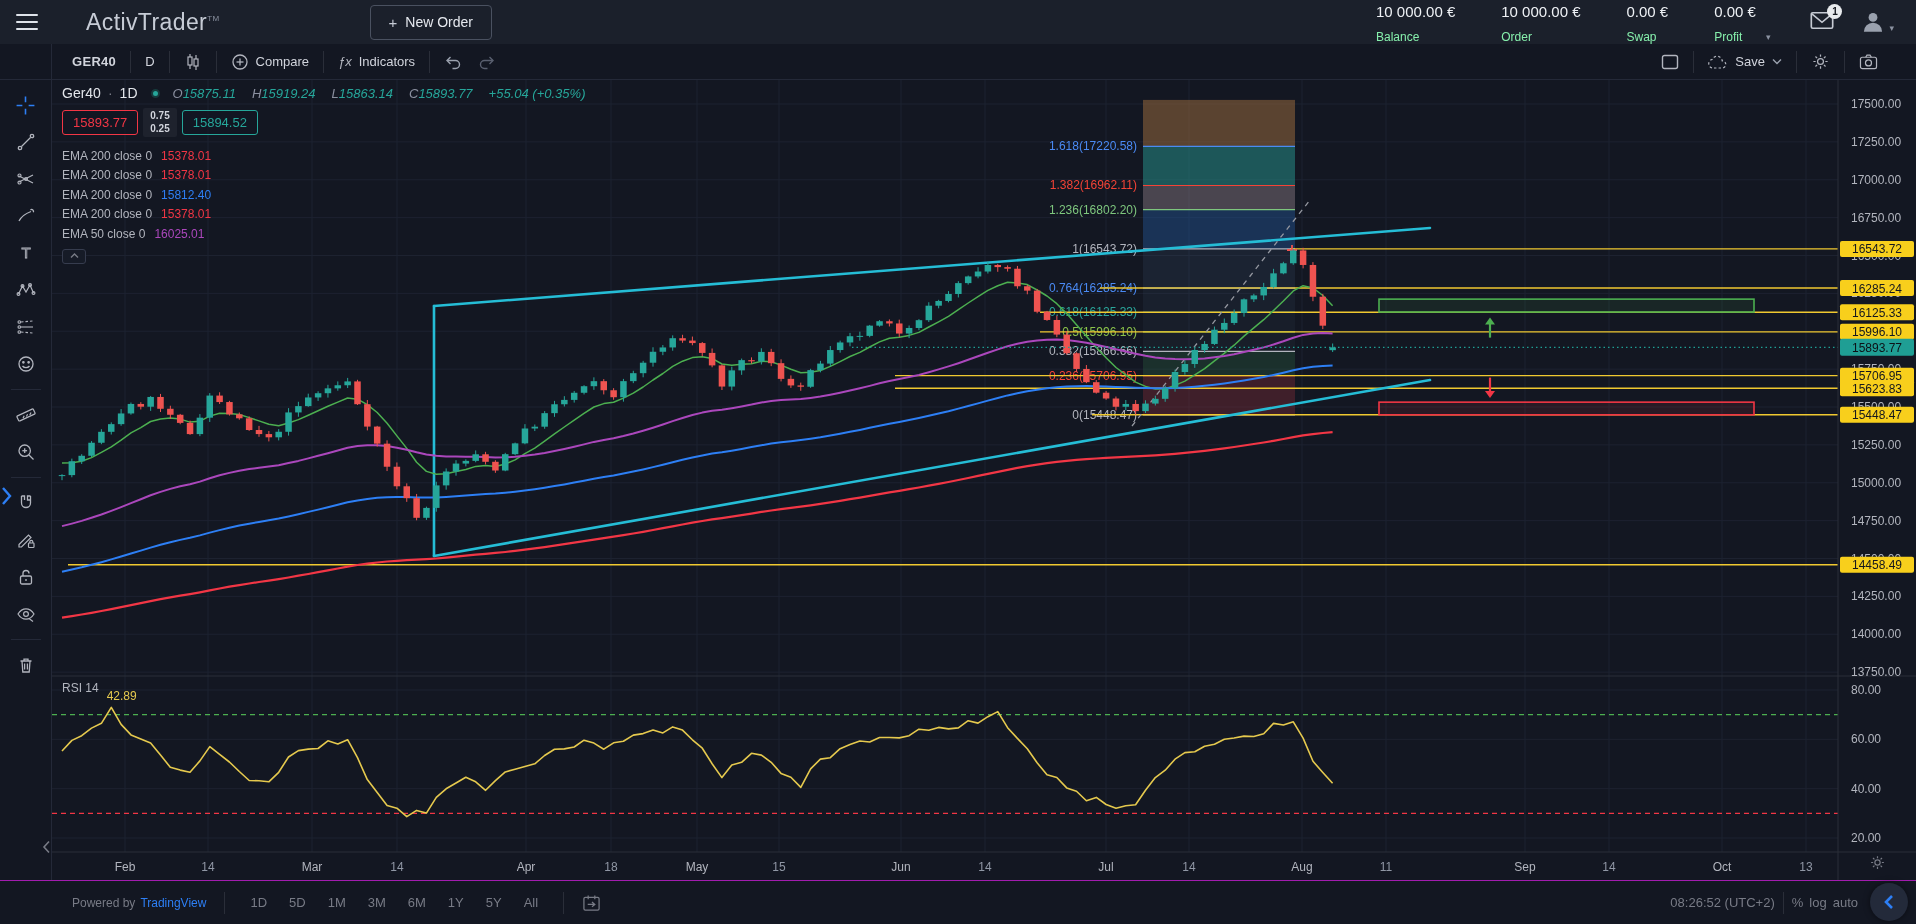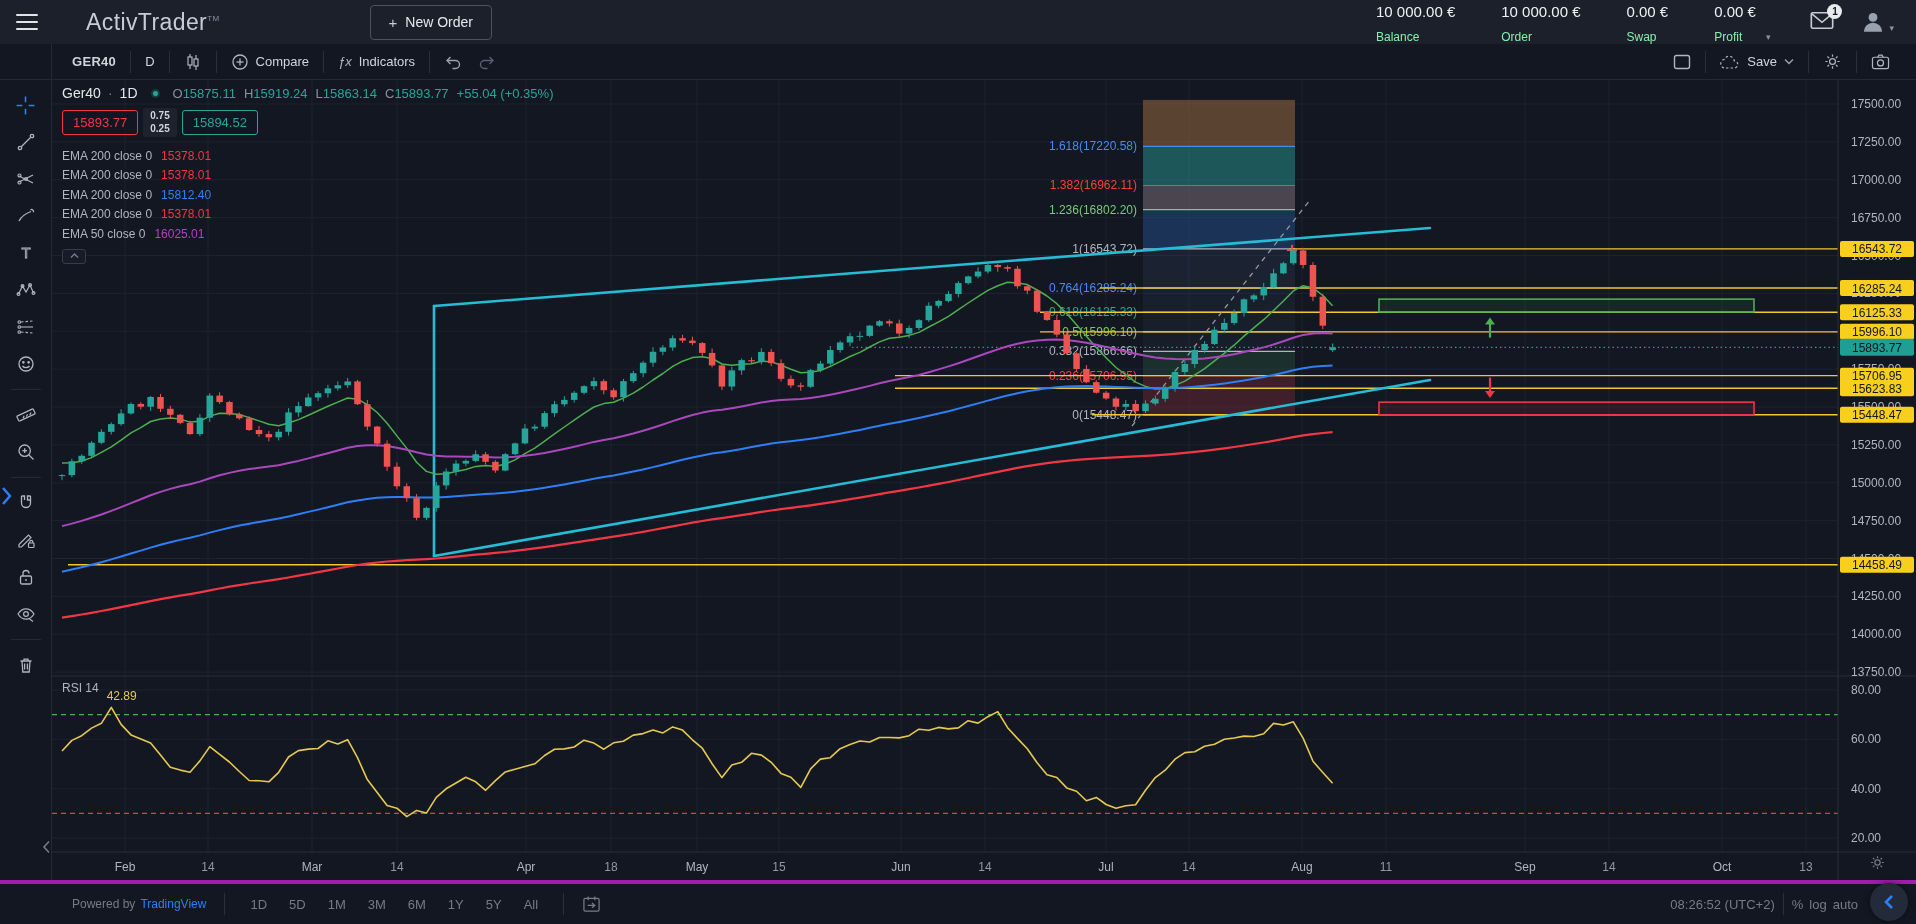--- a/index.html
+++ b/index.html
@@ -24,39 +24,39 @@
   .mail { position:relative; }
   .mail-badge { position:absolute; top:-7px; right:-8px; width:15px; height:15px; background:#e8eaed; color:#14171e; border-radius:50%; font-size:10px; font-weight:bold; display:flex; align-items:center; justify-content:center; }
   .avatar { display:flex; align-items:flex-end; gap:3px; }
 
   
   .chart-toolbar { height:36px; background:#131722; border-bottom:1px solid #242938; display:flex; align-items:center; }
   .tb-spacer { width:52px; height:100%; border-right:1px solid #242938; flex:none; }
   .tb-item { display:flex; align-items:center; gap:7px; padding:0 14px; color:#d1d4dc; font-size:13px; height:100%; cursor:pointer; }
   .tb-item.sym { font-weight:bold; letter-spacing:.3px; padding-left:20px; }
   .tb-sep { width:1px; height:22px; background:#2a2e39; flex:none; }
-  .tb-right { margin-left:auto; display:flex; align-items:center; height:100%; padding-right:12px; }
+  .tb-right { margin-left:auto; display:flex; align-items:center; height:100%; padding-right:24px; }
   .tb-ico { color:#b2b5be; display:flex; align-items:center; }
   .fx { font-size:13px; font-style:italic; color:#b2b5be; }
 
   
   .workspace { display:flex; height:800px; position:relative; }
   .tools { width:52px; background:#131722; border-right:1px solid #242938; display:flex; flex-direction:column; align-items:center; padding-top:8px; flex:none; }
   .tool { width:36px; height:34px; display:flex; align-items:center; justify-content:center; border-radius:4px; cursor:pointer; margin-bottom:3px; }
   .tool-sep { width:30px; height:1px; background:#242938; margin:5px 0 8px 0; }
   .chart-wrap { position:relative; width:1864px; height:800px; }
 
   
   .legend { position:absolute; left:10px; top:5px; z-index:5; }
   .lg-row1 { display:flex; align-items:center; gap:7px; font-size:14px; }
   .lg-sym { color:#e3e6eb; font-size:14px; }
   .lg-dot-sep { color:#787b86; }
   .lg-int { color:#e3e6eb; }
   .lg-status { width:9px; height:9px; border-radius:50%; background:#26a69a; border:2px solid #173a3c; margin:0 6px; }
-  .lg-ohlc { display:flex; gap:8px; font-size:13px; }
+  .lg-ohlc { display:flex; gap:16px; font-size:13px;font-style:italic; }
   .lg-ohlc .k { color:#8b90a0; }
   .lg-ohlc .val { color:#26a69a; }
   .bidask { margin-top:7px; display:flex; align-items:center; gap:5px; }
   .px-box { border:1px solid; border-radius:3px; padding:4px 10px; font-size:13px; background:rgba(19,23,34,.7); cursor:pointer; }
   .px-box.bid { border-color:#f23645; color:#f23645; }
   .px-box.ask { border-color:#26a69a; color:#26a69a; }
   .spread { background:#1e222d; border-radius:2px; padding:2px 7px; font-size:10px; color:#d1d4dc; line-height:1.25; text-align:center;font-weight:bold; }
   .ema-rows { margin-top:9px; }
   .ema-row { height:19.5px; display:flex; align-items:center; gap:9px; font-size:12px; color:#b2b5be; cursor:pointer; }
   .legend-collapse { margin-top:5px; width:24px; height:15px; border:1px solid #363c4e; border-radius:3px; display:flex; align-items:center; justify-content:center; cursor:pointer; background:#161b27; }
@@ -65,21 +65,21 @@
   .rsi-label .k { color:#b2b5be; }
   .rsi-label .v { color:#e5c94e;margin-top:8px; }
 
   .axis-gear { position:absolute; right:30px; top:774px; z-index:6; color:#787b86; }
   .edge-expander { position:absolute; left:-52px; top:406px; z-index:8; cursor:pointer; }
   .pane-collapse { position:absolute; left:-10px; top:760px; z-index:8; color:#787b86; cursor:pointer; }
 
   svg text { font-family:"Liberation Sans", sans-serif; }
 
   
-  .footer { height:44px; background:#131722; border-top:4px solid #a21caf; display:flex; align-items:center; padding-left:72px; position:relative; }
+  .footer { height:44px; background:#131722; border-top:1px solid #a21caf; display:flex; align-items:center; padding-left:72px; position:relative; }
   .powered { font-size:12px; color:#787b86; display:flex; gap:5px; }
   .powered .tv { color:#2d7ff5; cursor:pointer; }
   .f-sep { width:1px; height:22px; background:#2a2e39; margin:0 18px; }
   .ranges { display:flex; gap:8px; }
   .range-btn { color:#787b86; font-size:13px; background:none; border:none; font-family:inherit; padding:4px 7px; cursor:pointer; border-radius:3px; }
   .goto-date { color:#787b86; display:flex; align-items:center; cursor:pointer; }
   .f-right { margin-left:auto; display:flex; align-items:center; padding-right:58px; gap:6px; }
   .clock { font-size:13px; color:#787b86; cursor:pointer; }
   .f-toggle { font-size:13px; color:#787b86; cursor:pointer; }
   .chat-circle { position:absolute; right:8px; bottom:3px; width:38px; height:38px; border-radius:50%; background:#232a3a; display:flex; align-items:center; justify-content:center; z-index:9; cursor:pointer; box-shadow:0 0 6px rgba(0,0,0,.5); }

